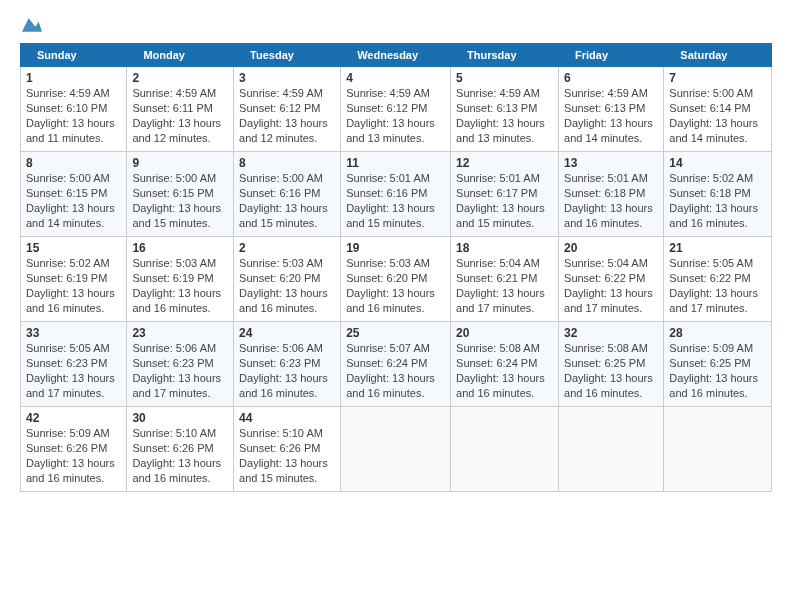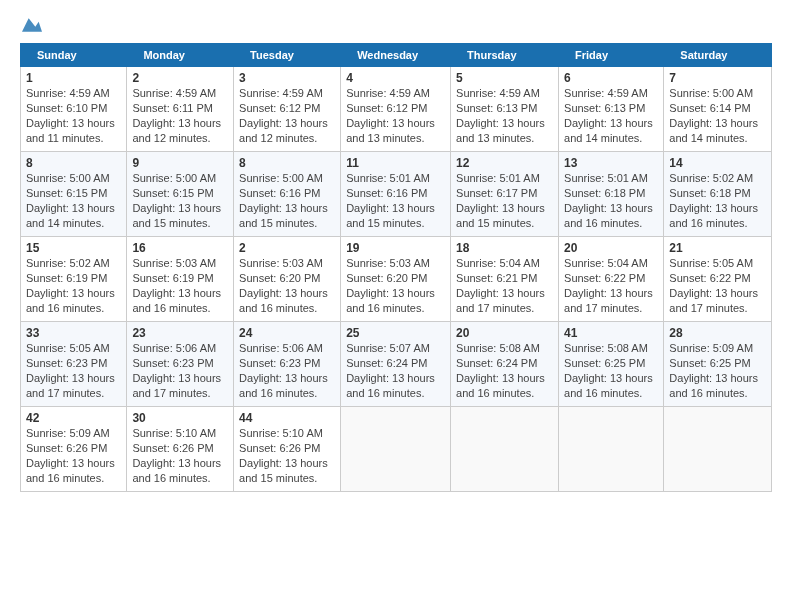--- a/index.html
+++ b/index.html
@@ -236,21 +236,21 @@
       </td>
           <td>
         <span class="day-num">25</span>
         <span class="day-info">Sunrise: 5:07 AM<br>Sunset: 6:24 PM<br>Daylight: 13 hours and 16 minutes.</span>
       </td>
           <td>
         <span class="day-num">20</span>
         <span class="day-info">Sunrise: 5:08 AM<br>Sunset: 6:24 PM<br>Daylight: 13 hours and 16 minutes.</span>
       </td>
           <td>
-        <span class="day-num">41</span>
+        <span class="day-num">32</span>
         <span class="day-info">Sunrise: 5:08 AM<br>Sunset: 6:25 PM<br>Daylight: 13 hours and 16 minutes.</span>
       </td>
           <td>
         <span class="day-num">28</span>
         <span class="day-info">Sunrise: 5:09 AM<br>Sunset: 6:25 PM<br>Daylight: 13 hours and 16 minutes.</span>
       </td>
         </tr>
         <tr>
           <td>
         <span class="day-num">42</span>

